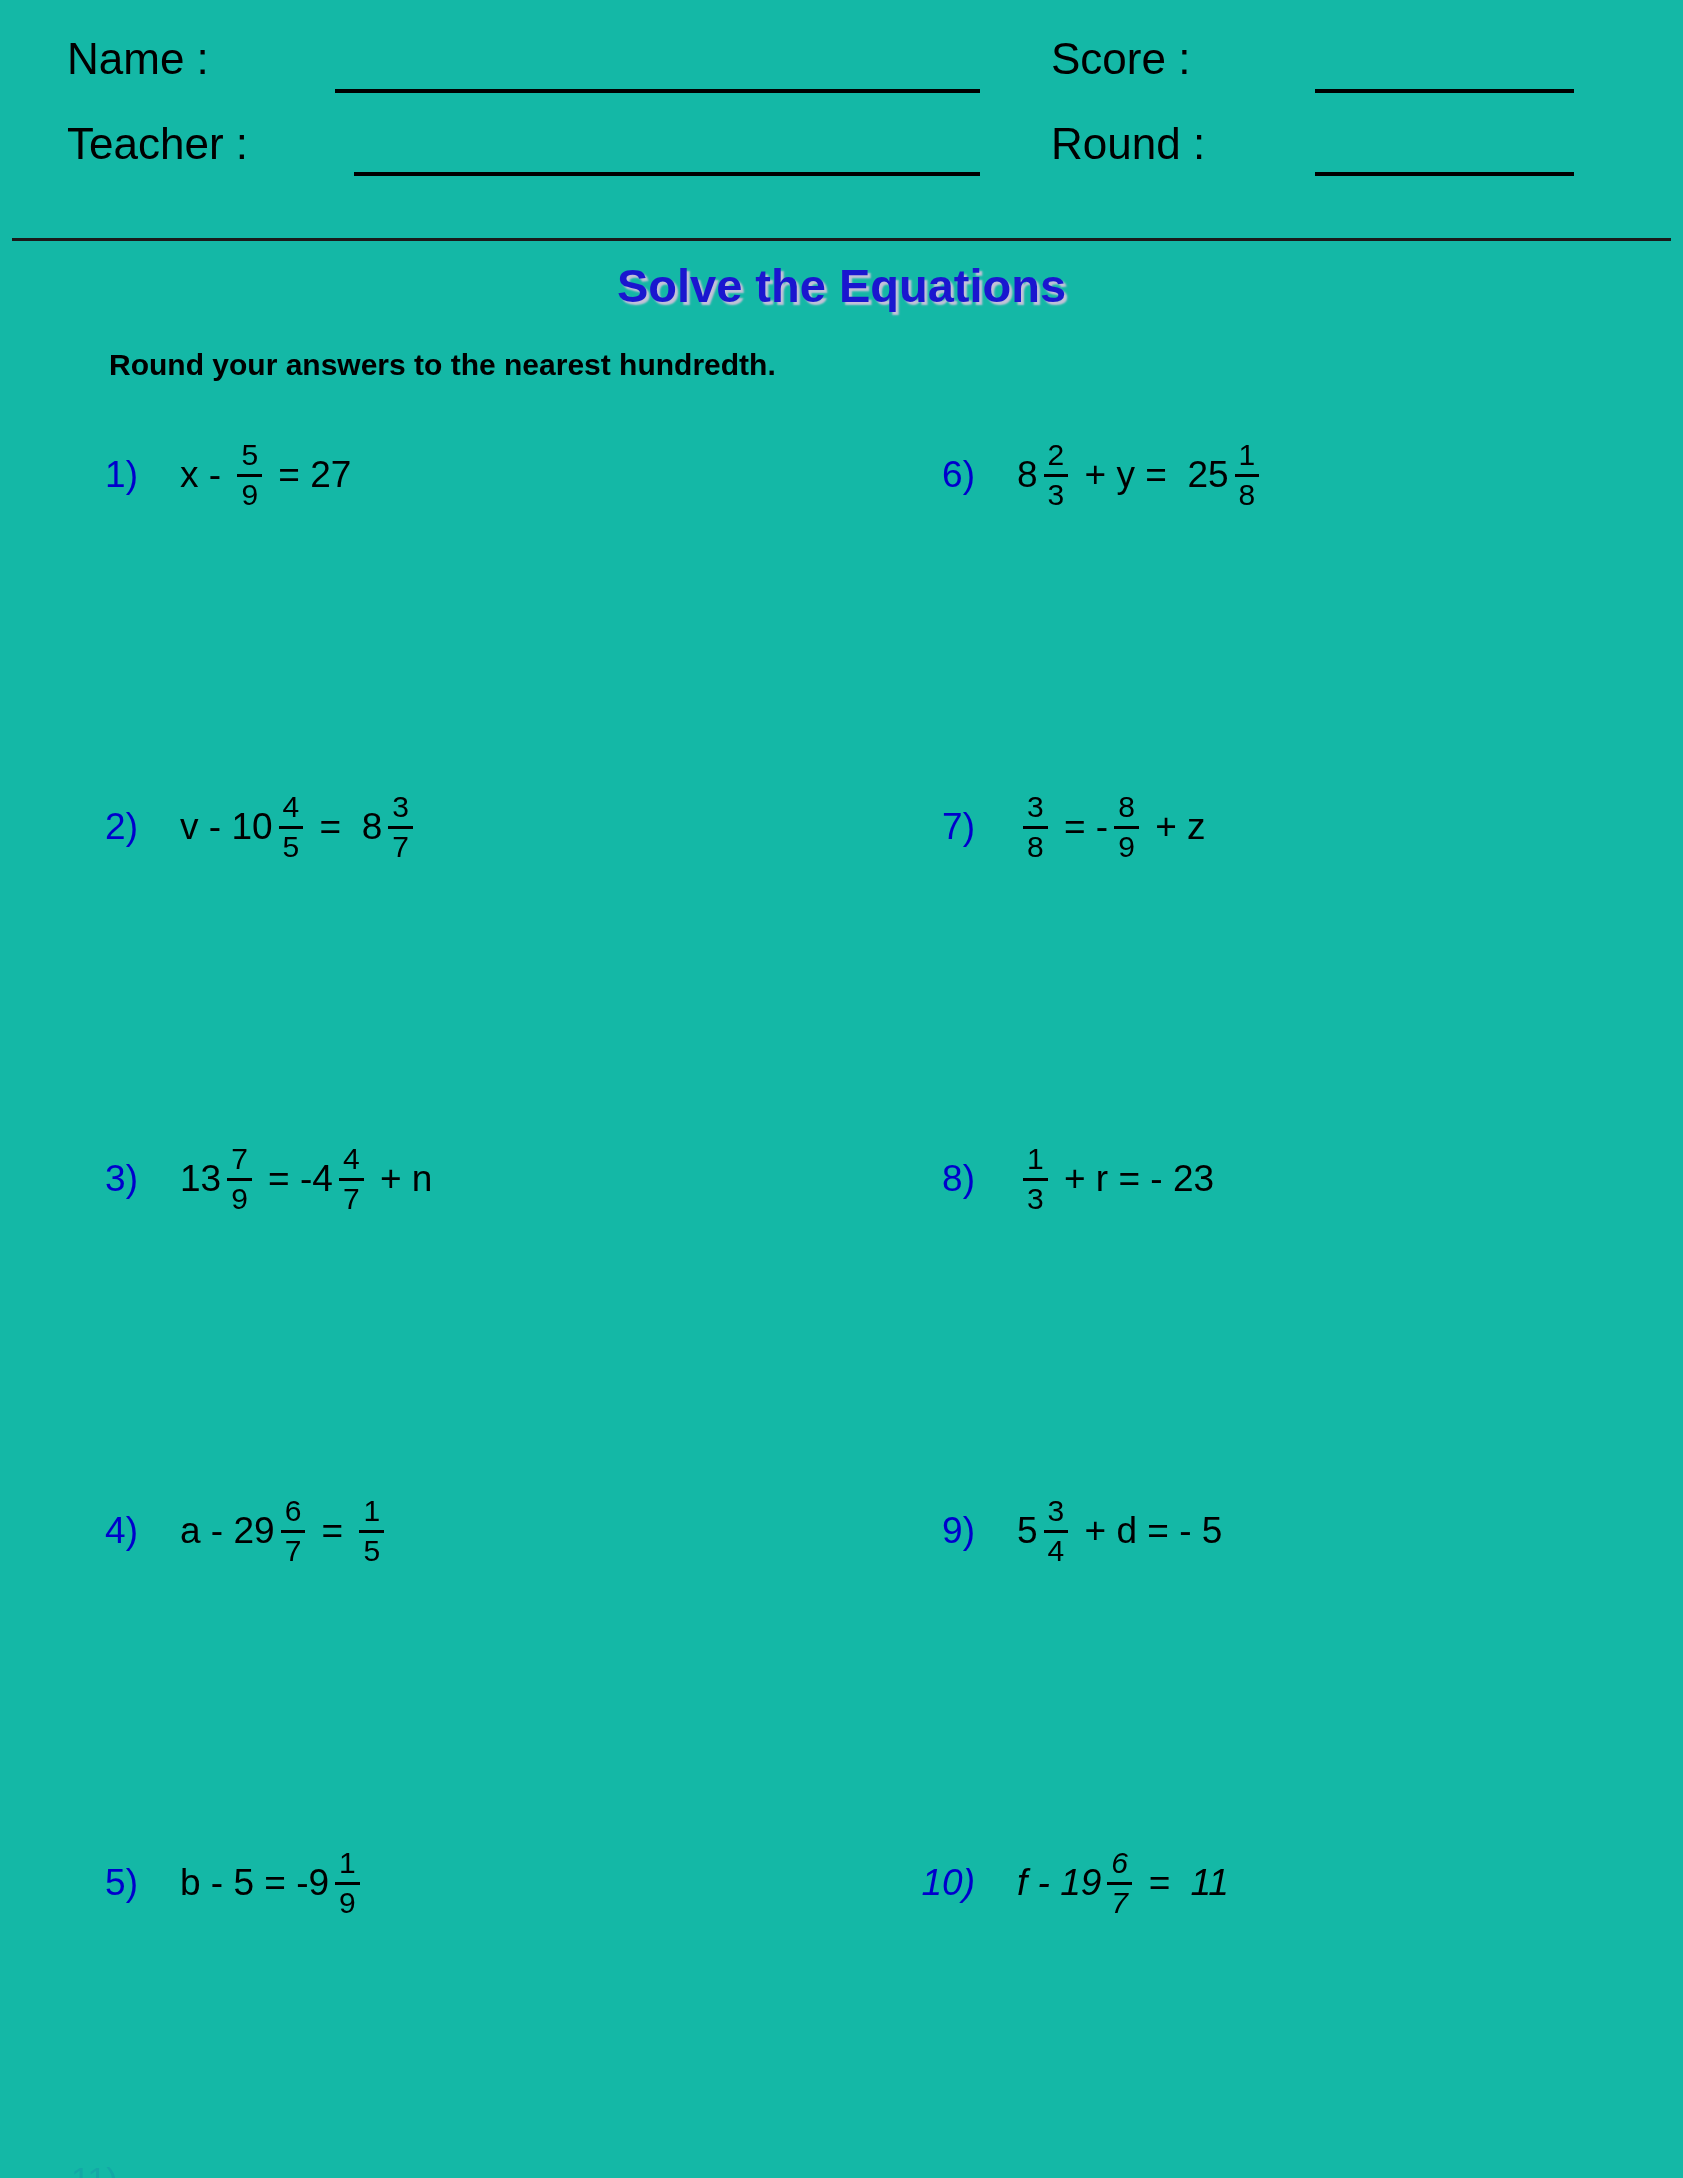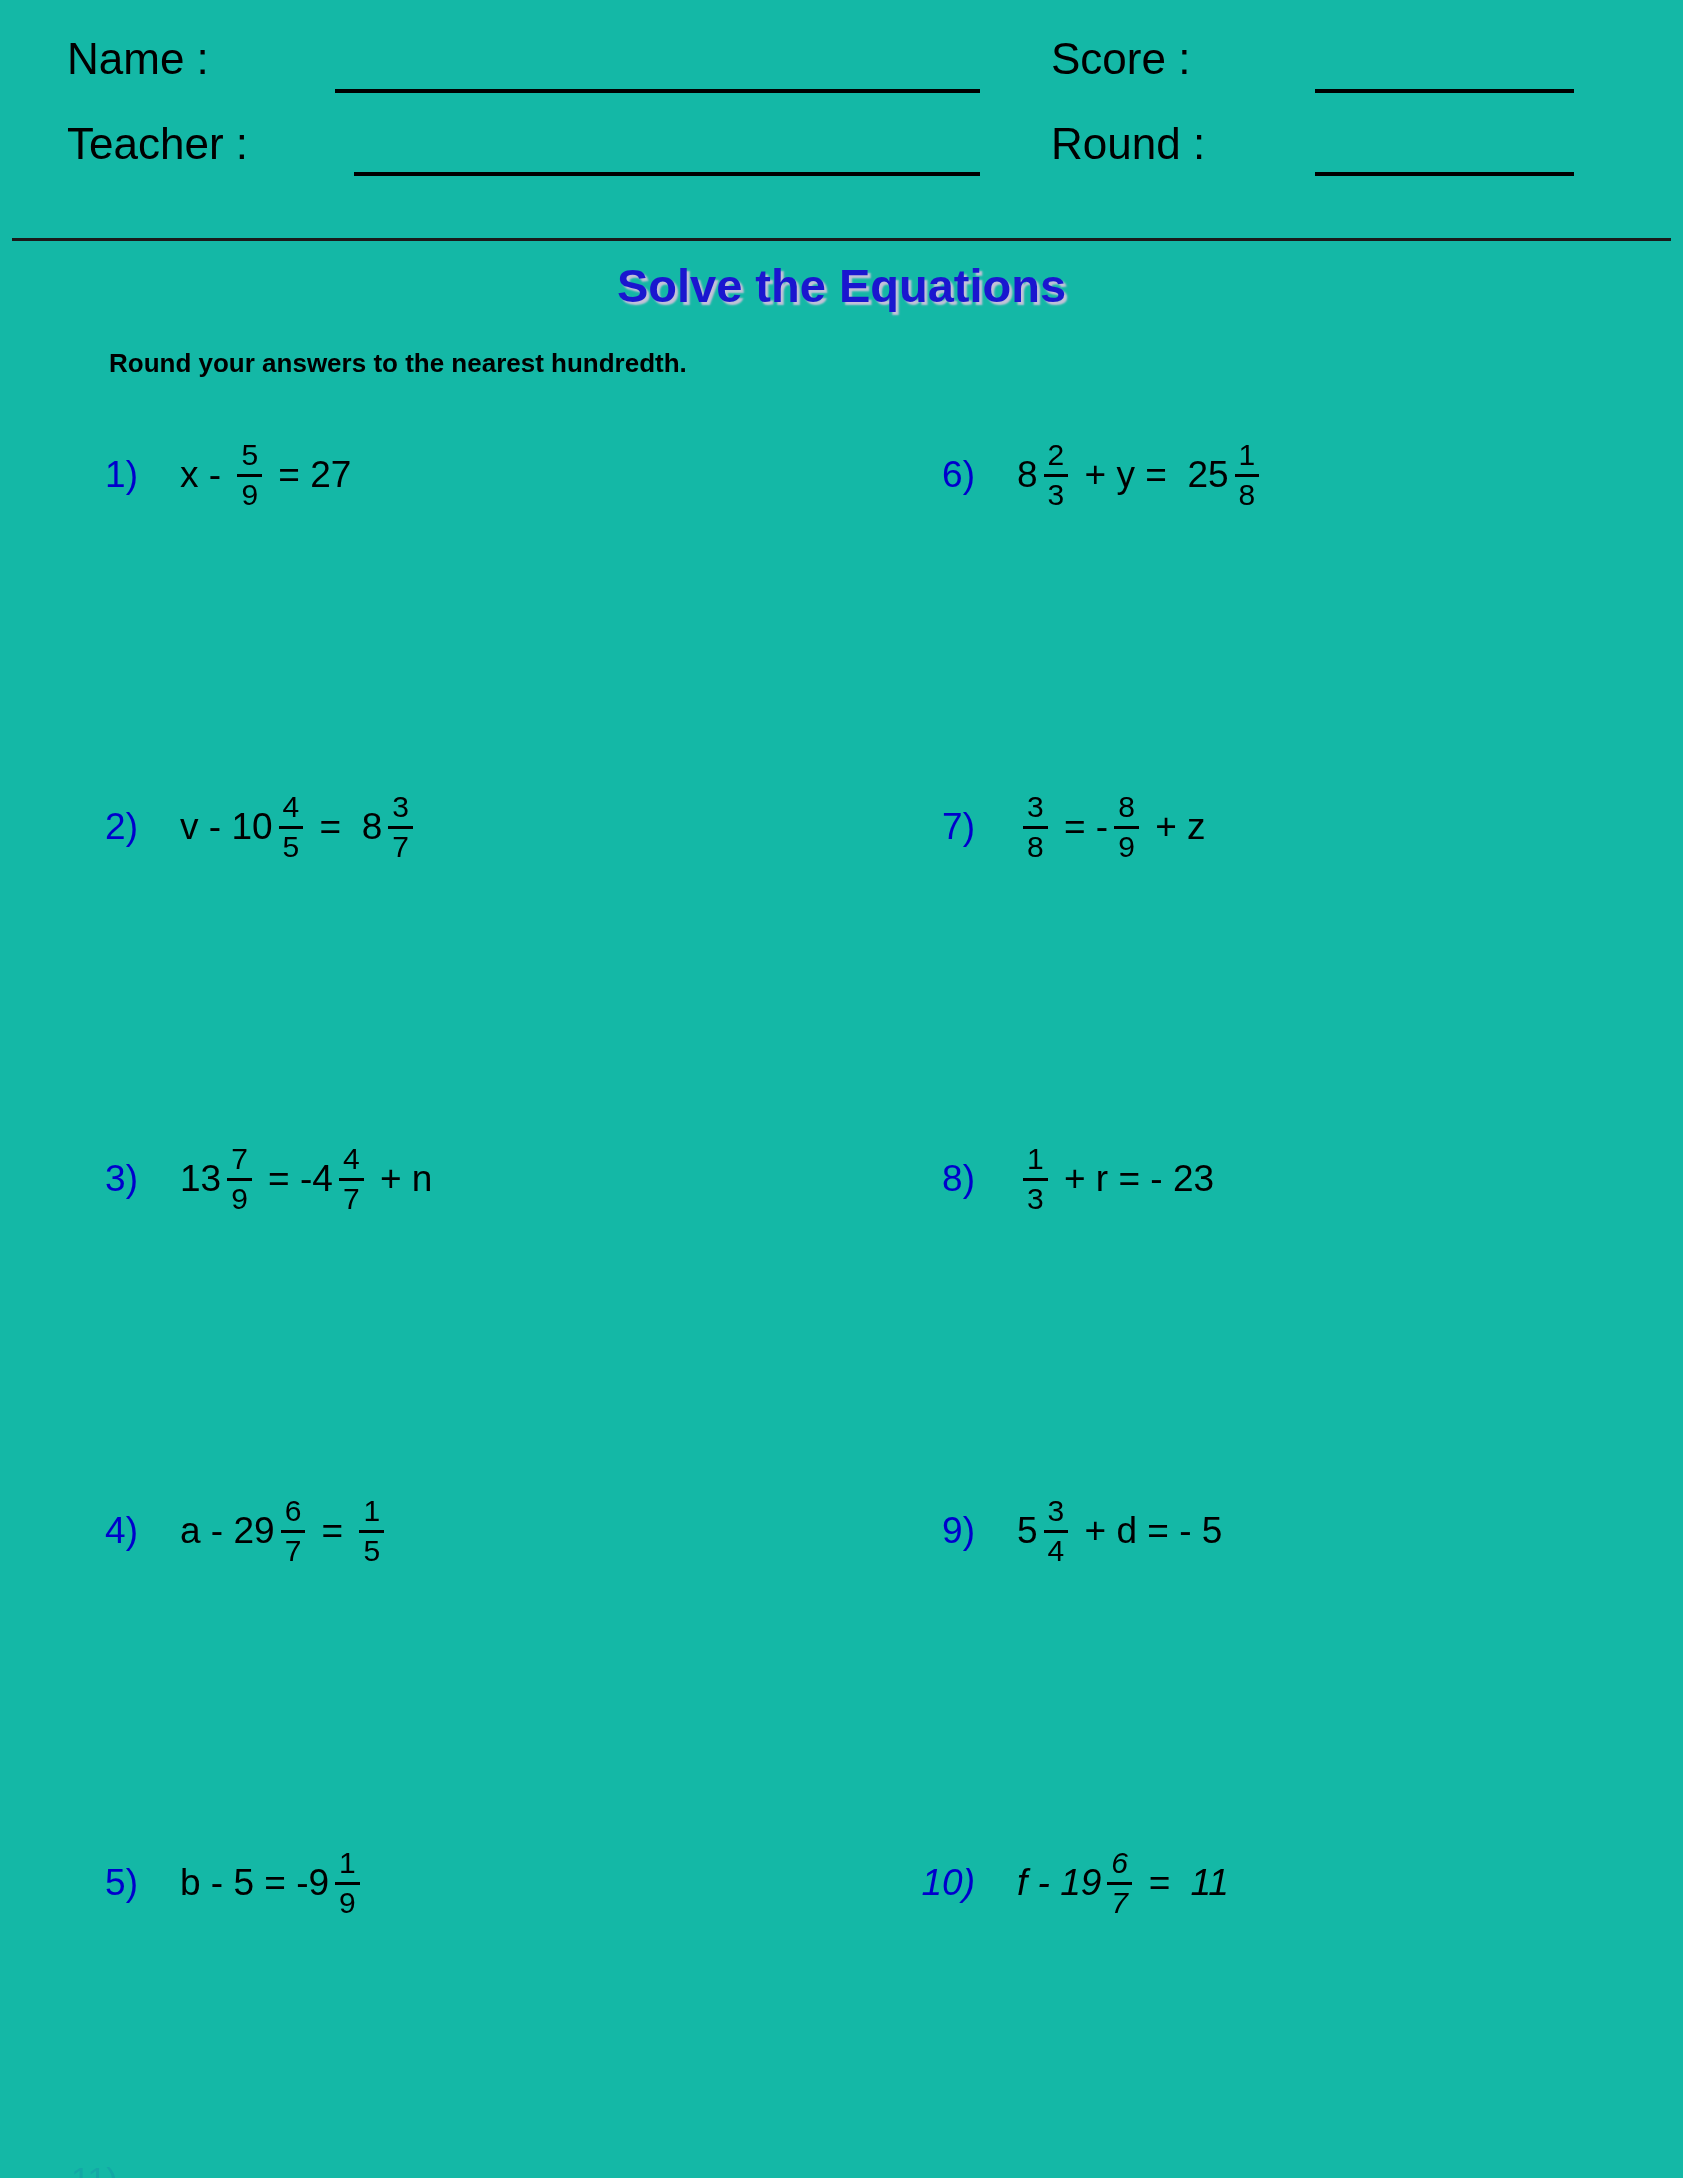--- a/index.html
+++ b/index.html
@@ -45,21 +45,21 @@
     text-align:center;
     font-size:47px;
     font-weight:bold;
     color:var(--title-blue,#1a16cf);
     text-shadow:3px 3px 2px #c6c2d8;
     letter-spacing:0px;
   }
   .instruction {
     position:absolute;
     left:109px; top:348px;
-    font-size:26px;
+    font-size:30px;
     font-weight:bold;
     color:#000;
   }
   
   .problems {
     position:absolute;
     left:69px; top:428px;
     width:1544px;
     display:grid;
     grid-template-columns:802px 743px;

